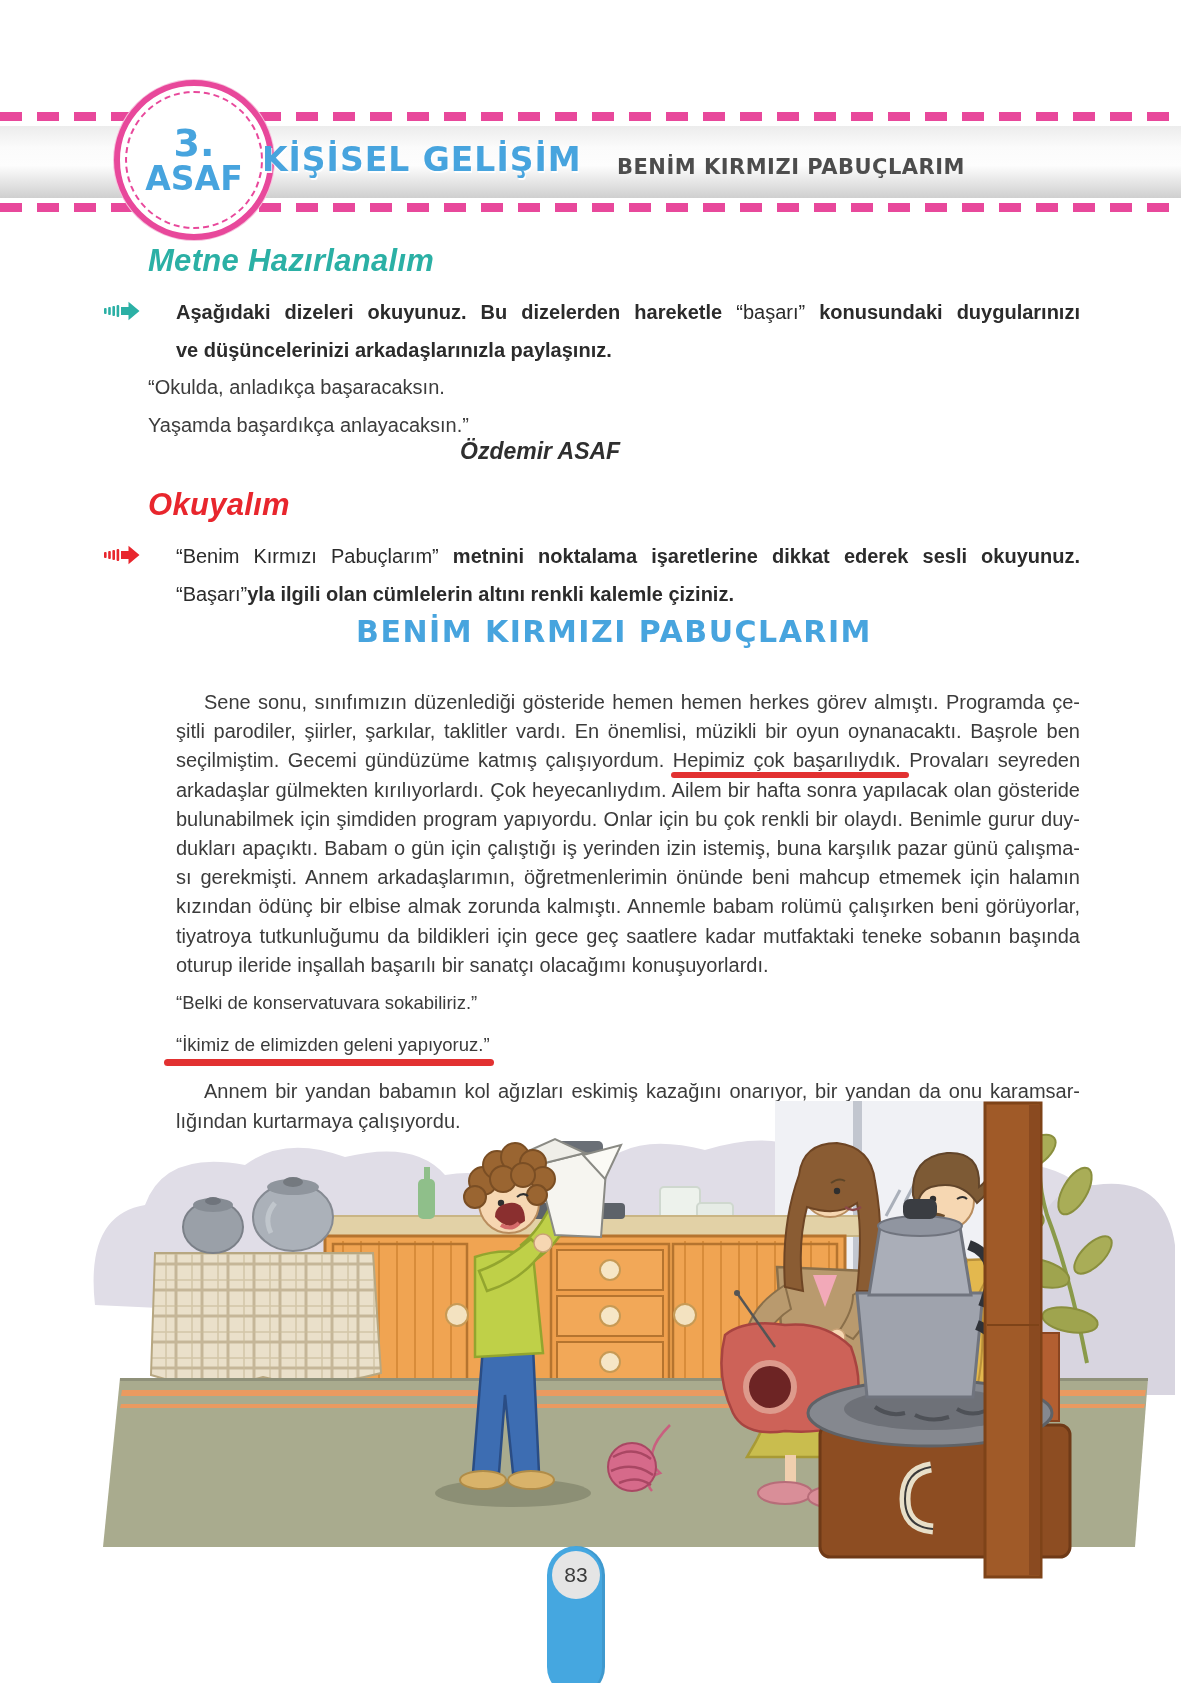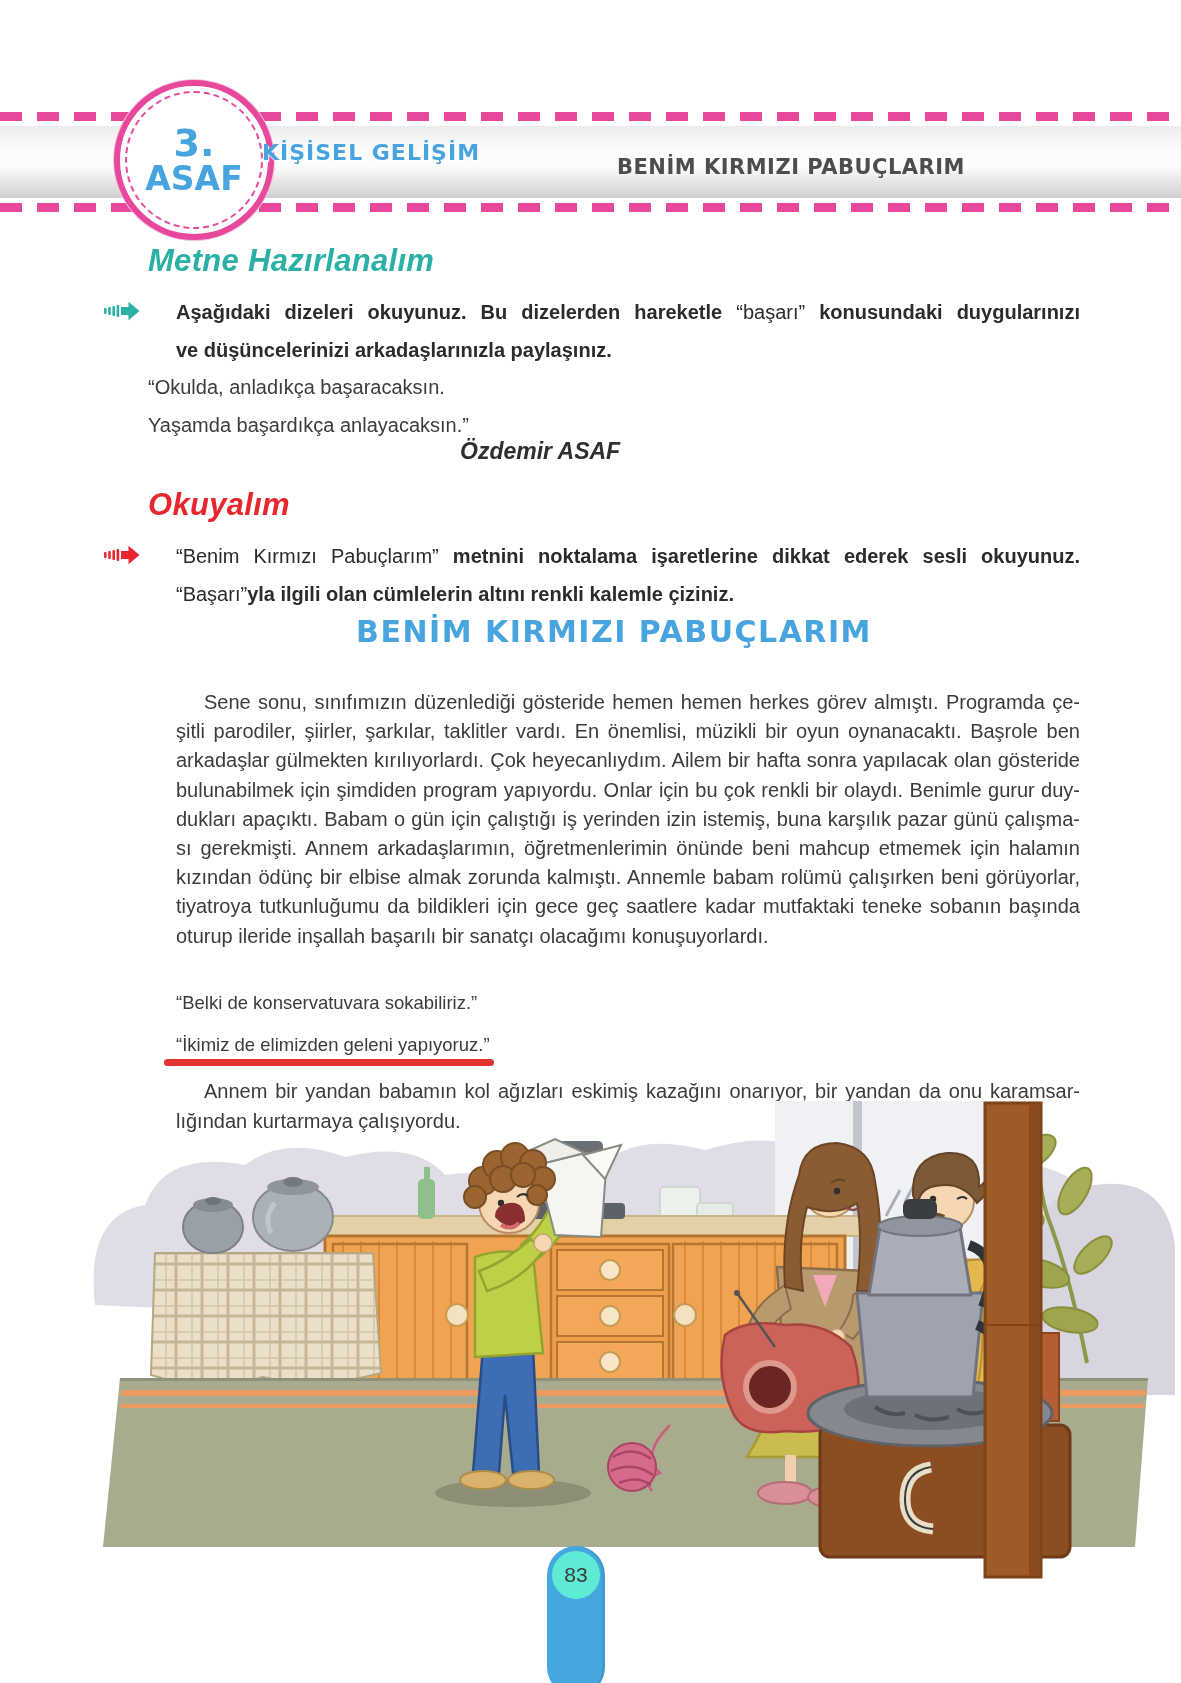--- a/index.html
+++ b/index.html
@@ -16,21 +16,21 @@
   .gray-band{position:absolute;left:0;top:126px;width:1181px;height:72px;z-index:1;
     background:linear-gradient(180deg,#ececec 0%,#fbfbfb 30%,#fdfdfd 55%,#cfcfcf 100%);}
   .tema-circle{position:absolute;left:114px;top:80px;width:148px;height:148px;z-index:3;
     background:#fff;border:6px solid var(--pink,#e8489b);border-radius:50%;
     display:flex;flex-direction:column;align-items:center;justify-content:center;
     box-shadow:0 0 0 1px #f6c3dd;}
   .tema-circle::before{content:"";position:absolute;inset:5px;border:2px dashed var(--pink,#e8489b);border-radius:50%;}
   .tema-number{font-family:"DejaVu Sans",sans-serif;font-weight:bold;font-size:38px;color:var(--blue,#47a4de);line-height:1.0;}
   .tema-label{font-family:"DejaVu Sans",sans-serif;font-weight:bold;font-size:33px;color:var(--blue,#47a4de);line-height:1.05;}
   .unit-title{position:absolute;left:262px;top:140px;z-index:3;
-    font-family:"DejaVu Sans",sans-serif;font-weight:bold;font-size:22px;letter-spacing:1px;
+    font-family:"DejaVu Sans",sans-serif;font-weight:bold;font-size:33px;letter-spacing:1px;
     color:var(--blue,#47a4de);text-shadow:1px 2px 0 rgba(255,255,255,.9);}
   .lesson-title-header{position:absolute;right:216px;top:155px;z-index:3;
     font-family:"DejaVu Sans",sans-serif;font-weight:bold;font-size:21px;letter-spacing:.5px;
     color:var(--header-gray,#4d4d4d);}
   
   .content{position:absolute;left:148px;top:0;width:932px;}
   .sec-heading{position:absolute;font-size:31px;font-weight:bold;font-style:italic;letter-spacing:.3px;}
   #h-prepare{top:243px;color:var(--teal,#2bb0a5);}
   #h-read{top:487px;color:var(--red,#e8262d);}
   .bullet{position:absolute;width:100%;}
@@ -61,21 +61,21 @@
   .u-thick{position:relative;}
   .u-thick::after{content:"";position:absolute;left:-12px;right:-4px;bottom:-11px;height:7px;
     background:var(--red-underline,#e23131);border-radius:4px;}
   #p4{position:absolute;top:1076px;width:100%;}
   #p4 .tline{line-height:30px;}
   
   .illus{position:absolute;left:85px;top:1095px;width:1096px;height:488px;z-index:0;pointer-events:none;}
   
   .page-badge{position:absolute;left:547px;top:1546px;width:58px;height:150px;z-index:4;
     background:var(--badge-blue,#45a7e0);border-radius:29px;box-shadow:inset -3px 0 0 rgba(0,0,0,.08);}
-  .page-num{position:absolute;left:5px;top:5px;width:48px;height:48px;background:#5eead4;border-radius:50%;
+  .page-num{position:absolute;left:5px;top:5px;width:48px;height:48px;background:#e5e5e5;border-radius:50%;
     display:flex;align-items:center;justify-content:center;font-size:21px;color:#3b3b3b;}
 </style>
 </head>
 <body>
 
 <div class="page">
 
   <div class="dash-row" id="dash-top"></div>
   <div class="gray-band"></div>
   <div class="dash-row" id="dash-bottom"></div>
@@ -133,20 +133,21 @@
           <div class="tline"><span>“Benim Kırmızı Pabuçlarım” </span><span class="b">metnini noktalama işaretlerine dikkat ederek sesli okuyunuz.</span></div>
           <div class="tline last"><span>“Başarı”</span><span class="b">yla ilgili olan cümlelerin altını renkli kalemle çiziniz.</span></div>
         </div>
     </div>
 
     <div class="story-title">BENİM KIRMIZI PABUÇLARIM</div>
 
     <div class="body-lines" id="p1">
         <div class="tline ind"><span>Sene sonu, sınıfımızın düzenlediği gösteride hemen hemen herkes görev almıştı. Programda çe-</span></div>
         <div class="tline"><span>şitli parodiler, şiirler, şarkılar, taklitler vardı. En önemlisi, müzikli bir oyun oynanacaktı. Başrole ben</span></div>
+        <div class="tline"><span>seçilmiştim. Gecemi gündüzüme katmış çalışıyordum. </span><span class="redu">Hepimiz çok başarılıydık.</span><span> Provaları seyreden</span></div>
         <div class="tline"><span>arkadaşlar gülmekten kırılıyorlardı. Çok heyecanlıydım. Ailem bir hafta sonra yapılacak olan gösteride</span></div>
         <div class="tline"><span>bulunabilmek için şimdiden program yapıyordu. Onlar için bu çok renkli bir olaydı. Benimle gurur duy-</span></div>
         <div class="tline"><span>dukları apaçıktı. Babam o gün için çalıştığı iş yerinden izin istemiş, buna karşılık pazar günü çalışma-</span></div>
         <div class="tline"><span>sı gerekmişti. Annem arkadaşlarımın, öğretmenlerimin önünde beni mahcup etmemek için halamın</span></div>
         <div class="tline"><span>kızından ödünç bir elbise almak zorunda kalmıştı. Annemle babam rolümü çalışırken beni görüyorlar,</span></div>
         <div class="tline"><span>tiyatroya tutkunluğumu da bildikleri için gece geç saatlere kadar mutfaktaki teneke sobanın başında</span></div>
         <div class="tline last"><span>oturup ileride inşallah başarılı bir sanatçı olacağımı konuşuyorlardı.</span></div>
       </div>
 
     <div class="dialogue" id="d1">

